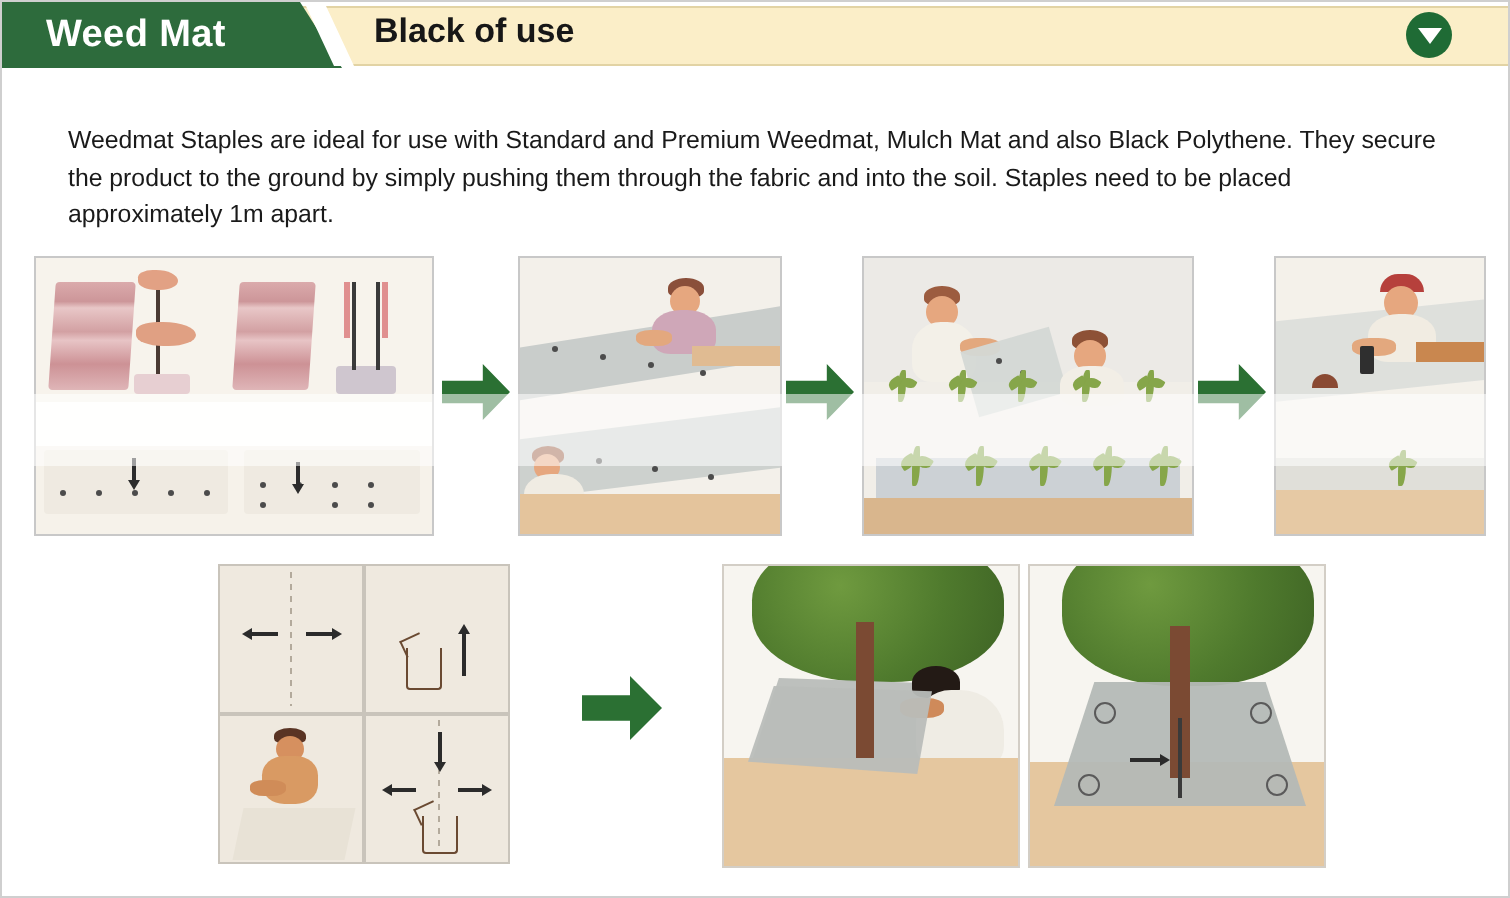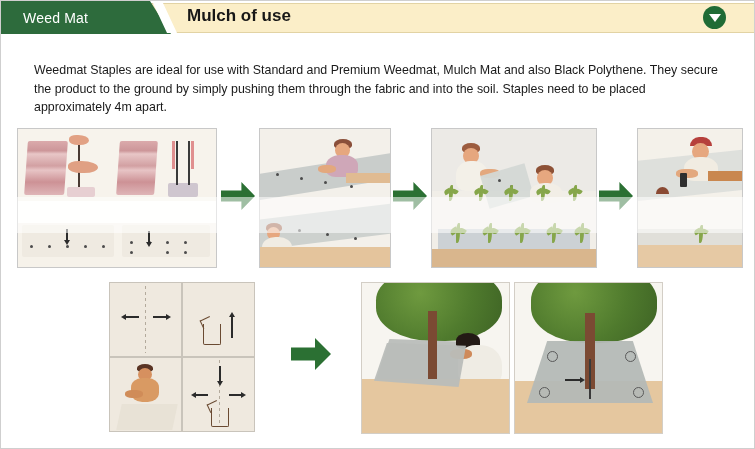--- a/index.html
+++ b/index.html
@@ -46,22 +46,22 @@
     width: 170px;
     height: 33px;
     background: #2d6b3c;
     -webkit-clip-path: polygon(0 0, 149px 0, 170px 33px, 0 33px);
     clip-path: polygon(0 0, 149px 0, 170px 33px, 0 33px);
     display: flex;
     align-items: center;
   }
   #brand-label {
     color: #ffffff;
-    font-size: 14px;
-    font-weight: normal;
+    font-size: 19px;
+    font-weight: bold;
     letter-spacing: 0.2px;
     margin-left: 22px;
     white-space: nowrap;
   }
   #tab-notch {
     position: absolute;
     left: 152px;
     top: 2px;
     width: 24px;
     height: 30px;
@@ -337,28 +337,28 @@
 <div id="page">
 
   <div id="header">
     <div id="header-band"></div>
 
     <div id="brand-tab">
       <span id="brand-label">Weed Mat</span>
     </div>
     <div id="tab-notch"></div>
 
-    <div id="section-title">Mulch of use</div>
+    <div id="section-title">Black of use</div>
 
     <div id="collapse-toggle">
       <div class="tri"></div>
     </div>
   </div>
 
-  <p id="intro">Weedmat Staples are ideal for use with Standard and Premium Weedmat, Mulch Mat and also Black Polythene. They secure the product to the ground by simply pushing them through the fabric and into the soil. Staples need to be placed approximately 4m apart.</p>
+  <p id="intro">Weedmat Staples are ideal for use with Standard and Premium Weedmat, Mulch Mat and also Black Polythene. They secure the product to the ground by simply pushing them through the fabric and into the soil. Staples need to be placed approximately 1m apart.</p>
 
   <div id="row-top">
 
     <div class="fig" style="left:16px; top:0px; width:198px; height:138px; border:1px solid #c8c8c8;">
       <div class="canvas paper"></div>
 
       <div style="position:absolute;left:0;top:0;width:100%;height:72px;background:#f7f3ec;"></div>
 
       <div class="staple-stack" style="left:8px; top:12px; width:40px; height:54px;"></div>
 

